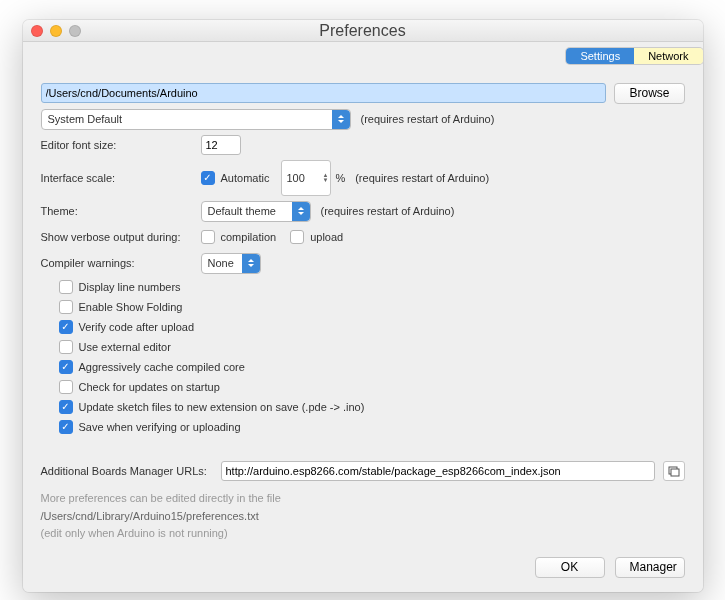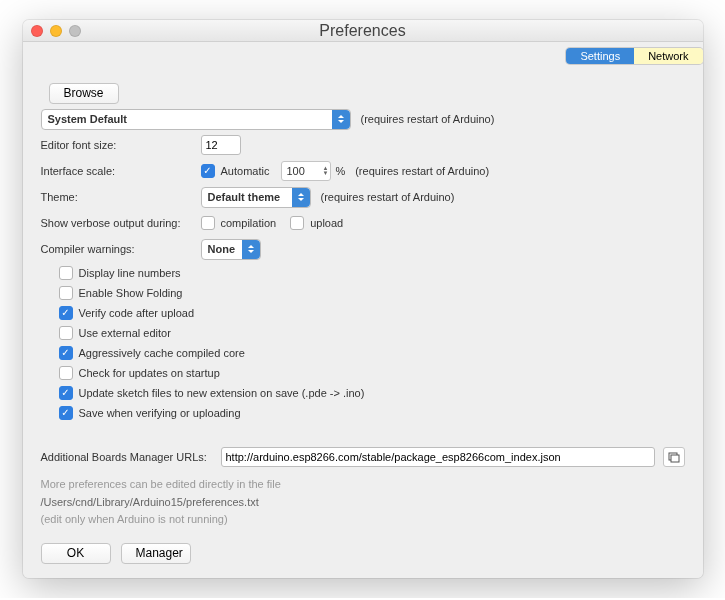--- a/index.html
+++ b/index.html
@@ -62,60 +62,59 @@
 .gap { width: 8px; }
 .hint { color: #333; margin-left: 10px; }
 .select {
   display: flex; align-items: center;
   background: #fff;
   border: 1px solid #bcbcbc;
   border-radius: 4px;
   height: 21px;
   padding: 0 0 0 6px;
   position: relative;
-  font-weight: bold;
 }
 .select .sel-arrows {
   width: 18px; height: 100%;
   background: #3b88d8;
   border-top-right-radius: 4px;
   border-bottom-right-radius: 4px;
   display: flex; flex-direction: column; justify-content: center; align-items: center;
   margin-left: auto;
 }
 .sel-arrows::before, .sel-arrows::after {
   content: ""; width: 0; height: 0; border-left: 3px solid transparent; border-right: 3px solid transparent;
 }
 .sel-arrows::before { border-bottom: 3px solid #fff; margin-bottom: 1px; }
 .sel-arrows::after { border-top: 3px solid #fff; margin-top: 1px; }
 .select-lang { width: 310px; }
 .select-theme { width: 110px; }
 .select-warn { width: 60px; }
 .stepper {
   display: flex; align-items: center;
   background: #fff; border: 1px solid #c5c5c5; border-radius: 3px;
-  height: 20px; padding: 0 2px 0 4px; width: 50px; justify-content: space-between;
+  height: 36px; padding: 0 2px 0 4px; width: 50px; justify-content: space-between;
 }
 .step-btns { display: flex; flex-direction: column; }
 .step-btns span { font-size: 6px; line-height: 5px; color: #666; }
 .cb {
   width: 14px; height: 14px;
   border: 1px solid #b5b5b5;
   border-radius: 3px;
   background: #fff;
   display: inline-flex; align-items: center; justify-content: center;
   margin-right: 6px;
   flex-shrink: 0;
 }
 .cb.checked { background: #2f7fe0; border-color: #2f7fe0; color: #fff; }
 .cb.checked::after { content: "✓"; font-size: 10px; line-height: 1; }
 .cblist { padding-left: 18px; }
 .cblist .row { margin: 2px 0; min-height: 18px; }
 .footer-note { color: #999; margin-top: 8px; line-height: 1.6; }
-.btnrow { display: flex; justify-content: flex-start; gap: 10px; margin-top: 14px; }
+.btnrow { display: flex; justify-content: flex-end; gap: 10px; margin-top: 14px; }
 .iconbtn {
   width: 22px; height: 20px;
   border: 1px solid #c5c5c5; border-radius: 3px;
   background: #fff;
   display: flex; align-items: center; justify-content: center;
   margin-left: 8px;
 }
 .iconbtn svg { width: 12px; height: 12px; }
 </style>
 </head>
@@ -135,20 +134,21 @@
   <div class="tabbar">
     <div class="tabseg">
       <div class="tab active">Settings</div>
       <div class="tab">Network</div>
     </div>
   </div>
 
   <div class="content">
 
     <div class="row">
+      <input class="input-text input-wide" value="/Users/cnd/Documents/Arduino" style="">
       <div class="gap"></div>
       <button class="btn">Browse</button>
     </div>
 
     <div class="row">
       <div class="select select-lang">
         <span>System Default</span>
         <div class="sel-arrows"></div>
       </div>
       <span class="hint">(requires restart of Arduino)</span>

